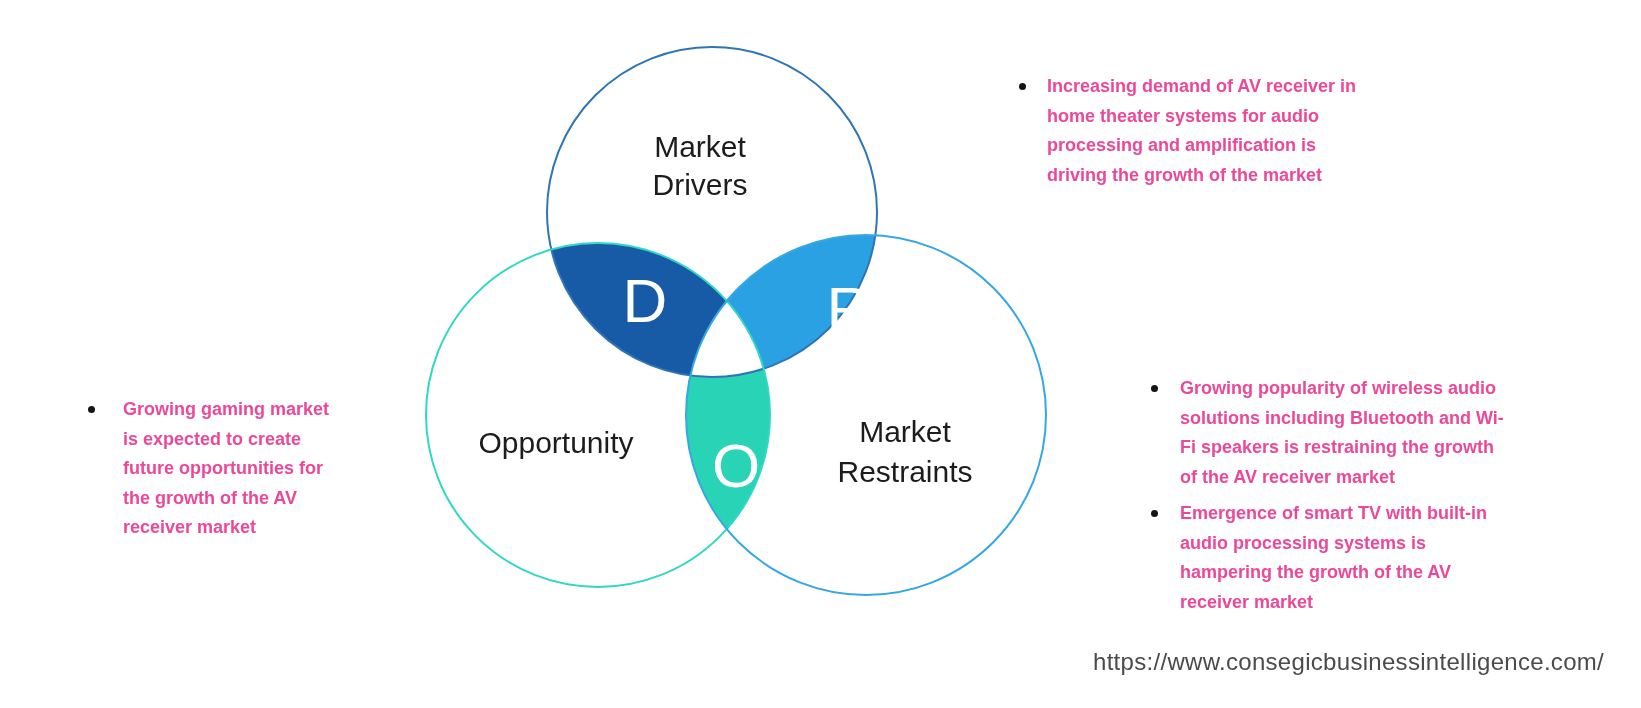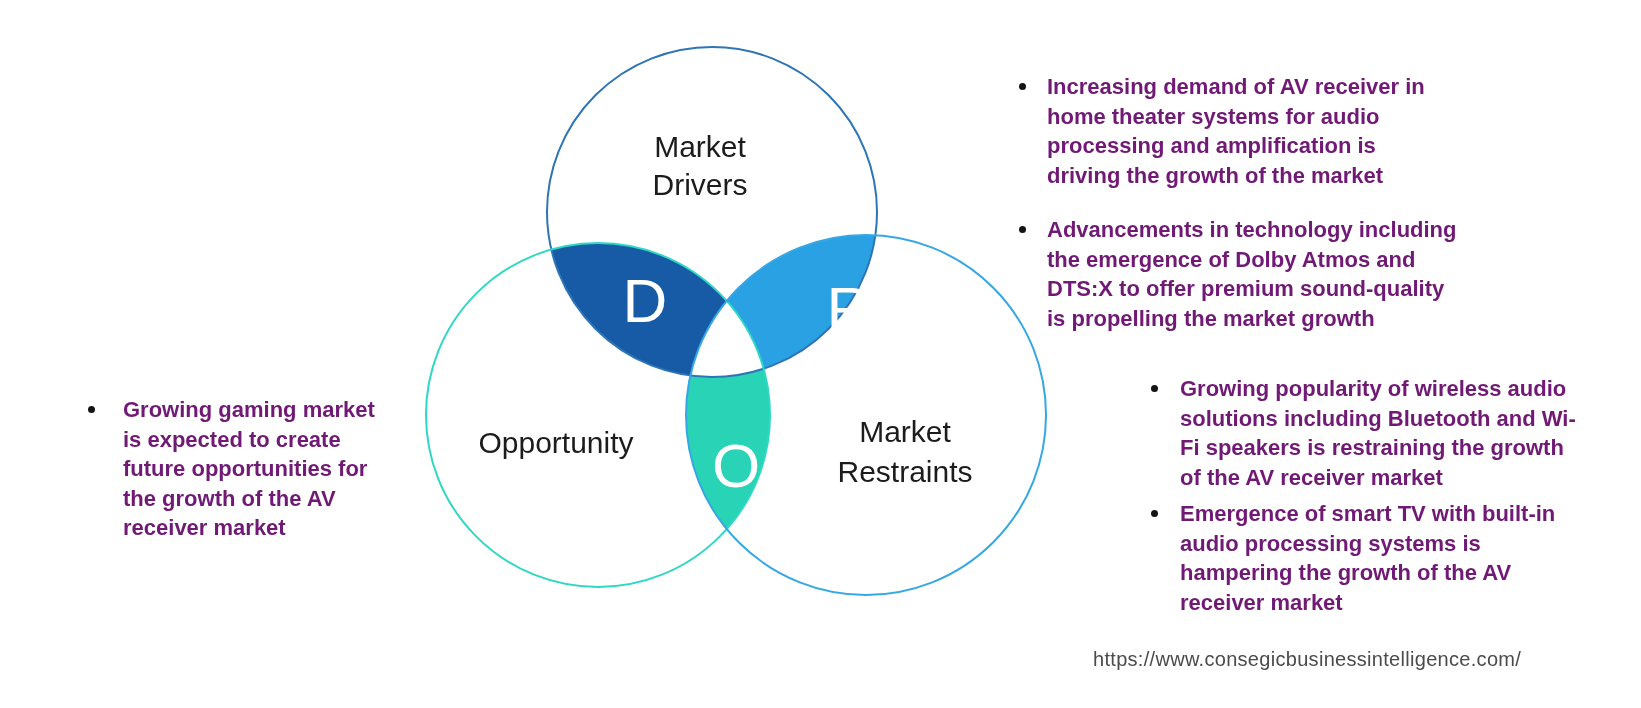--- a/index.html
+++ b/index.html
@@ -30,35 +30,35 @@
   .bullet-item .dot {
     position: absolute;
     left: 2px;
     top: 11px;
     width: 7px;
     height: 7px;
     border-radius: 50%;
     background: #141414;
   }
   .bullet-text {
-    font-size: 22px;
+    font-size: 18px;
     font-weight: 600;
     line-height: 29.5px;
-    color: #701a75;
+    color: #ec4899;
     white-space: pre-line;
   }
   .block-topright .bullet-item + .bullet-item { margin-top: 25px; }
   .block-bottomright .bullet-item + .bullet-item { margin-top: 7px; }
   .block-bottomright .bullet-item { padding-left: 31px; }
   .block-topright .bullet-item { padding-left: 30px; }
   .source-url {
     position: absolute;
     left: 1093px;
     top: 648px;
-    font-size: 20px;
+    font-size: 24px;
     font-weight: 400;
     color: #4b4b4b;
     letter-spacing: 0.3px;
   }
 </style>
 </head>
 <body>
 
 <div class="stage">
 
@@ -120,27 +120,20 @@
   </div>
 
   <div class="text-block block-topright" style="left:1017px; top:72px; width:500px;">
     <div class="bullet-item">
       <span class="dot"></span>
       <div class="bullet-text">Increasing demand of AV receiver in
 home theater systems for audio
 processing and amplification is
 driving the growth of the market</div>
     </div>
-    <div class="bullet-item">
-      <span class="dot"></span>
-      <div class="bullet-text">Advancements in technology including
-the emergence of Dolby Atmos and
-DTS:X to offer premium sound-quality
-is propelling the market growth</div>
-    </div>
   </div>
 
   <div class="text-block block-bottomright" style="left:1149px; top:374px; width:500px;">
     <div class="bullet-item">
       <span class="dot"></span>
       <div class="bullet-text">Growing popularity of wireless audio
 solutions including Bluetooth and Wi-
 Fi speakers is restraining the growth
 of the AV receiver market</div>
     </div>

